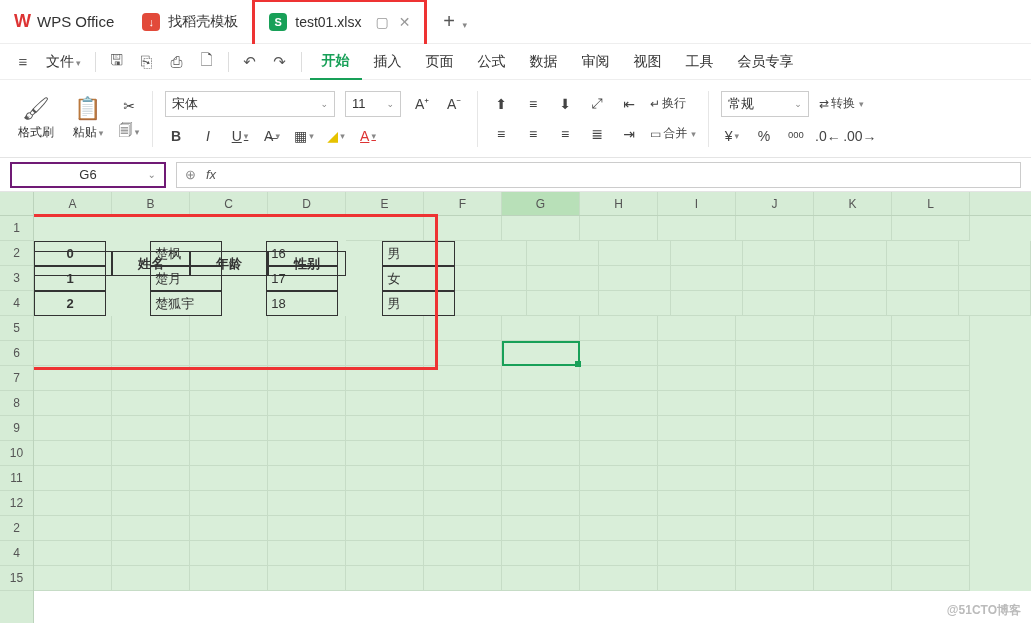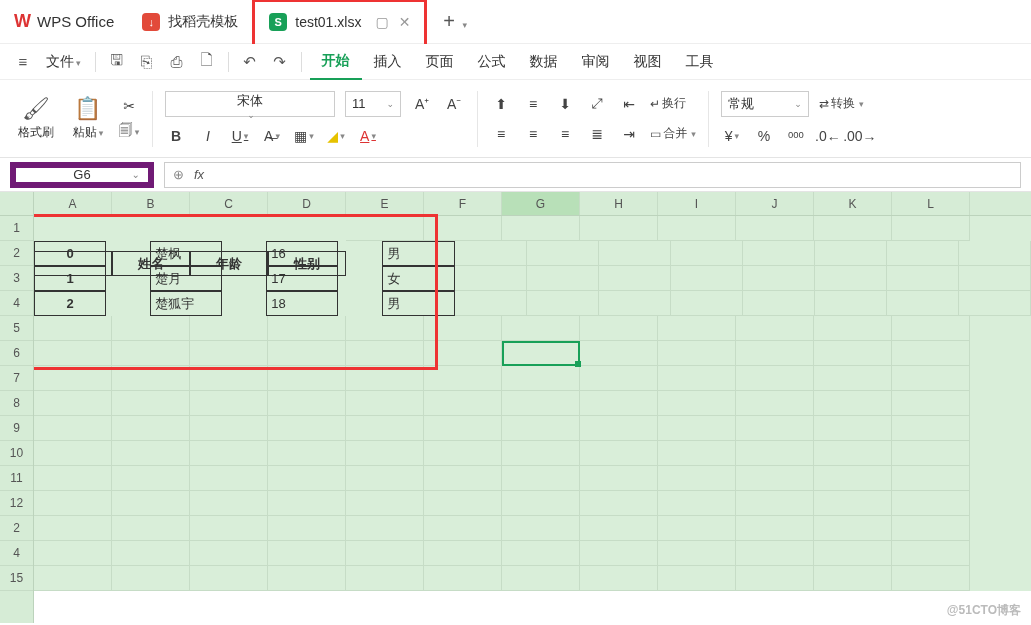--- a/index.html
+++ b/index.html
@@ -25,28 +25,28 @@
 .menubar .menu-item.active { color: #18a058; border-bottom: 2px solid #18a058; font-weight: 700; }
 
 .toolbar { height: 78px; display: flex; align-items: center; padding: 6px 14px; gap: 8px; border-bottom: 1px solid #e4e4e4; background: #fff; }
 .tb-group { display: flex; flex-direction: column; align-items: center; gap: 4px; }
 .tb-row { display: flex; align-items: center; gap: 10px; }
 .tb-btn { display: flex; align-items: center; gap: 2px; font-size: 12px; color: #444; }
 .tb-big { display: flex; flex-direction: column; align-items: center; font-size: 12px; gap: 2px; min-width: 44px; }
 .tb-big .bi { font-size: 22px; color: #555; }
 .vsep { width: 1px; height: 56px; background: #e6e6e6; margin: 0 4px; }
 .font-sel { border: 1px solid #ccc; height: 26px; padding: 0 6px; display: flex; align-items: center; justify-content: space-between; font-size: 13px; background: #fff; }
-.font-sel.name { width: 170px; flex-direction: column; }
+.font-sel.name { width: 170px; }
 .font-sel.size { width: 56px; }
 .font-sel.fmt { width: 88px; }
 .ico-sm { width: 22px; height: 22px; display: flex; align-items: center; justify-content: center; font-size: 14px; color: #444; }
 .caret { font-size: 9px; color: #888; margin-left: 2px; }
 
 .namebar { height: 34px; display: flex; align-items: center; padding: 4px 10px; gap: 10px; border-bottom: 1px solid #e4e4e4; }
-.namebox { border: 6px solid #701a75; height: 26px; width: 144px; display: flex; align-items: center; justify-content: center; font-size: 13px; position: relative; background: #fff; }
+.namebox { border: 2px solid #701a75; height: 26px; width: 156px; display: flex; align-items: center; justify-content: center; font-size: 13px; position: relative; background: #fff; }
 .namebox .caret2 { position: absolute; right: 8px; color: #888; font-size: 10px; }
 .fx-area { display: flex; align-items: center; gap: 10px; flex: 1; border: 1px solid #ccc; height: 26px; padding: 0 8px; background: #fff; }
 .fx-area .fx { font-style: italic; color: #555; }
 
 .sheet { position: relative; height: 431px; display: flex; }
 .rowhdrs { width: 34px; background: #d6ecd6; border-right: 1px solid #bcd3bc; }
 .rowhdrs .corner { height: 24px; background: #d6ecd6; border-bottom: 1px solid #bcd3bc; }
 .rowhdrs .rh { height: 25px; display: flex; align-items: center; justify-content: center; font-size: 12px; color: #555; border-bottom: 1px solid #c6dcc6; }
 .gridwrap { flex: 1; position: relative; overflow: hidden; }
 .colhdrs { height: 24px; display: flex; background: #d6ecd6; border-bottom: 1px solid #bcd3bc; }
@@ -106,20 +106,21 @@
   <div class="sep"></div>
   <div id="menu-items" style="display:flex;">
       <div class="menu-item active">开始</div>
       <div class="menu-item">插入</div>
       <div class="menu-item">页面</div>
       <div class="menu-item">公式</div>
       <div class="menu-item">数据</div>
       <div class="menu-item">审阅</div>
       <div class="menu-item">视图</div>
       <div class="menu-item">工具</div>
+      <div class="menu-item">会员专享</div>
     </div>
 </div>
 
 <div class="toolbar">
   <div class="tb-big">
     <span class="bi">🖌</span>
     <span>格式刷</span>
   </div>
   <div class="tb-big">
     <span class="bi">📋</span>

